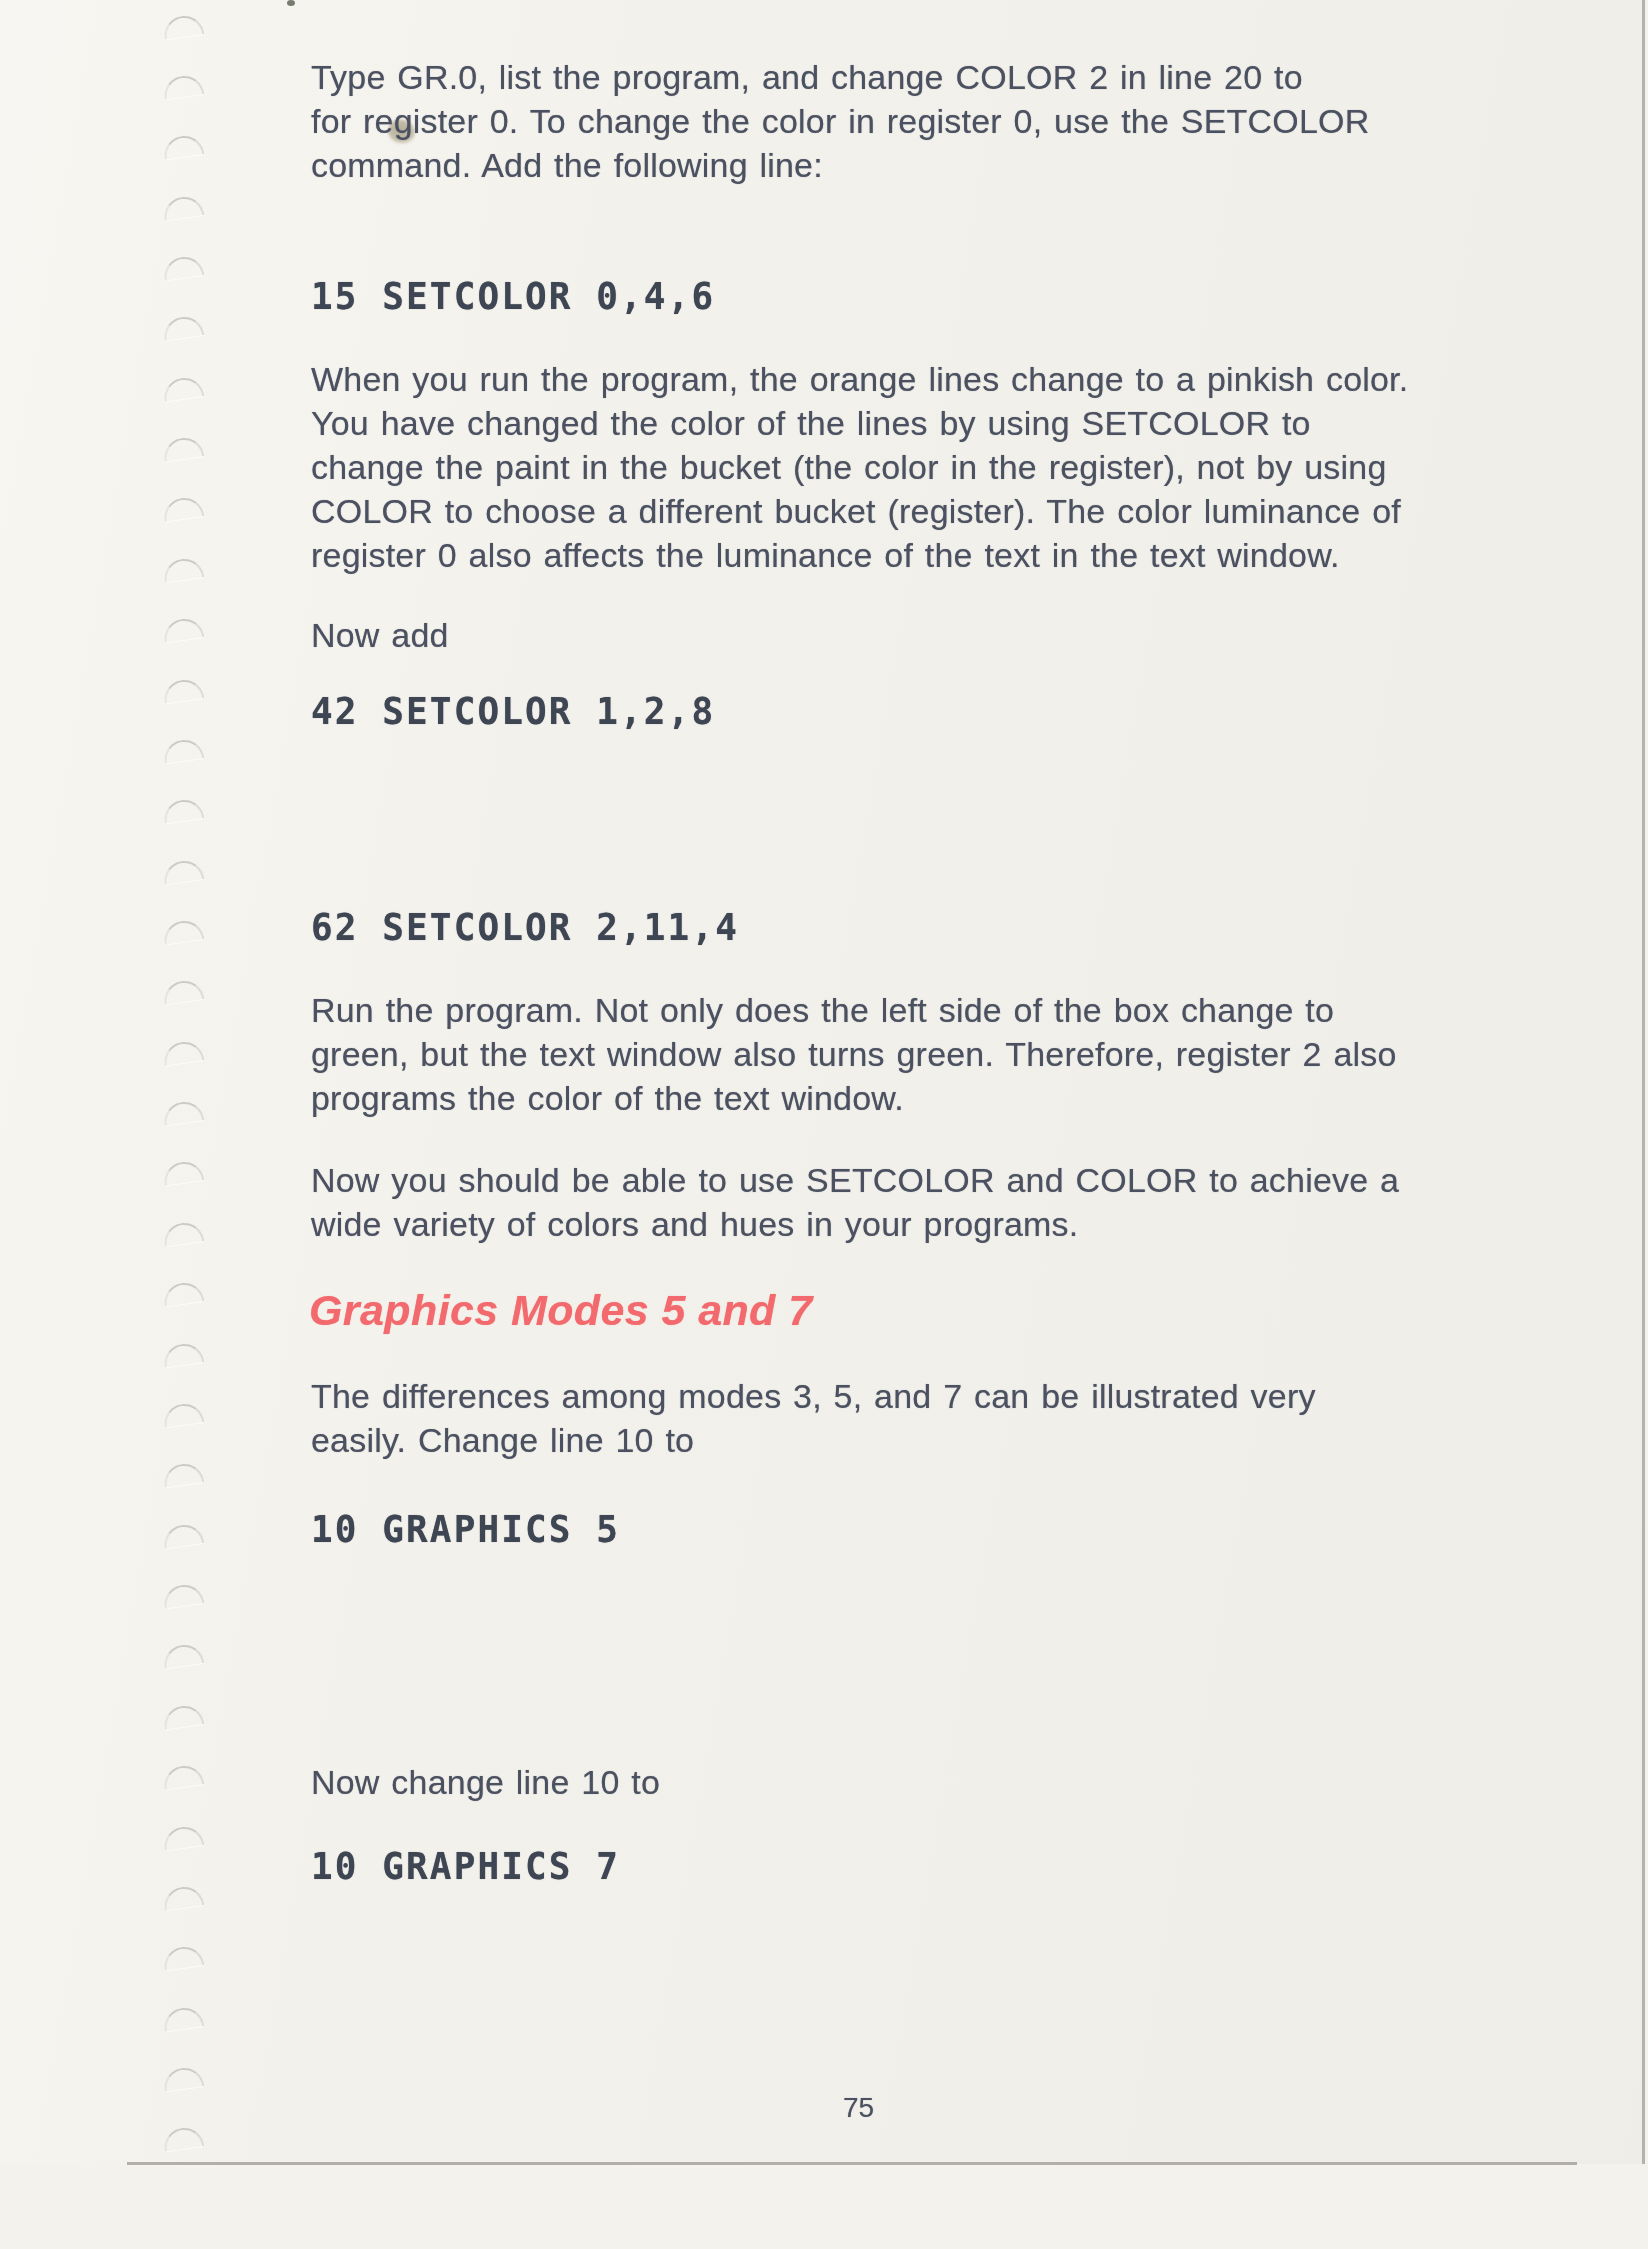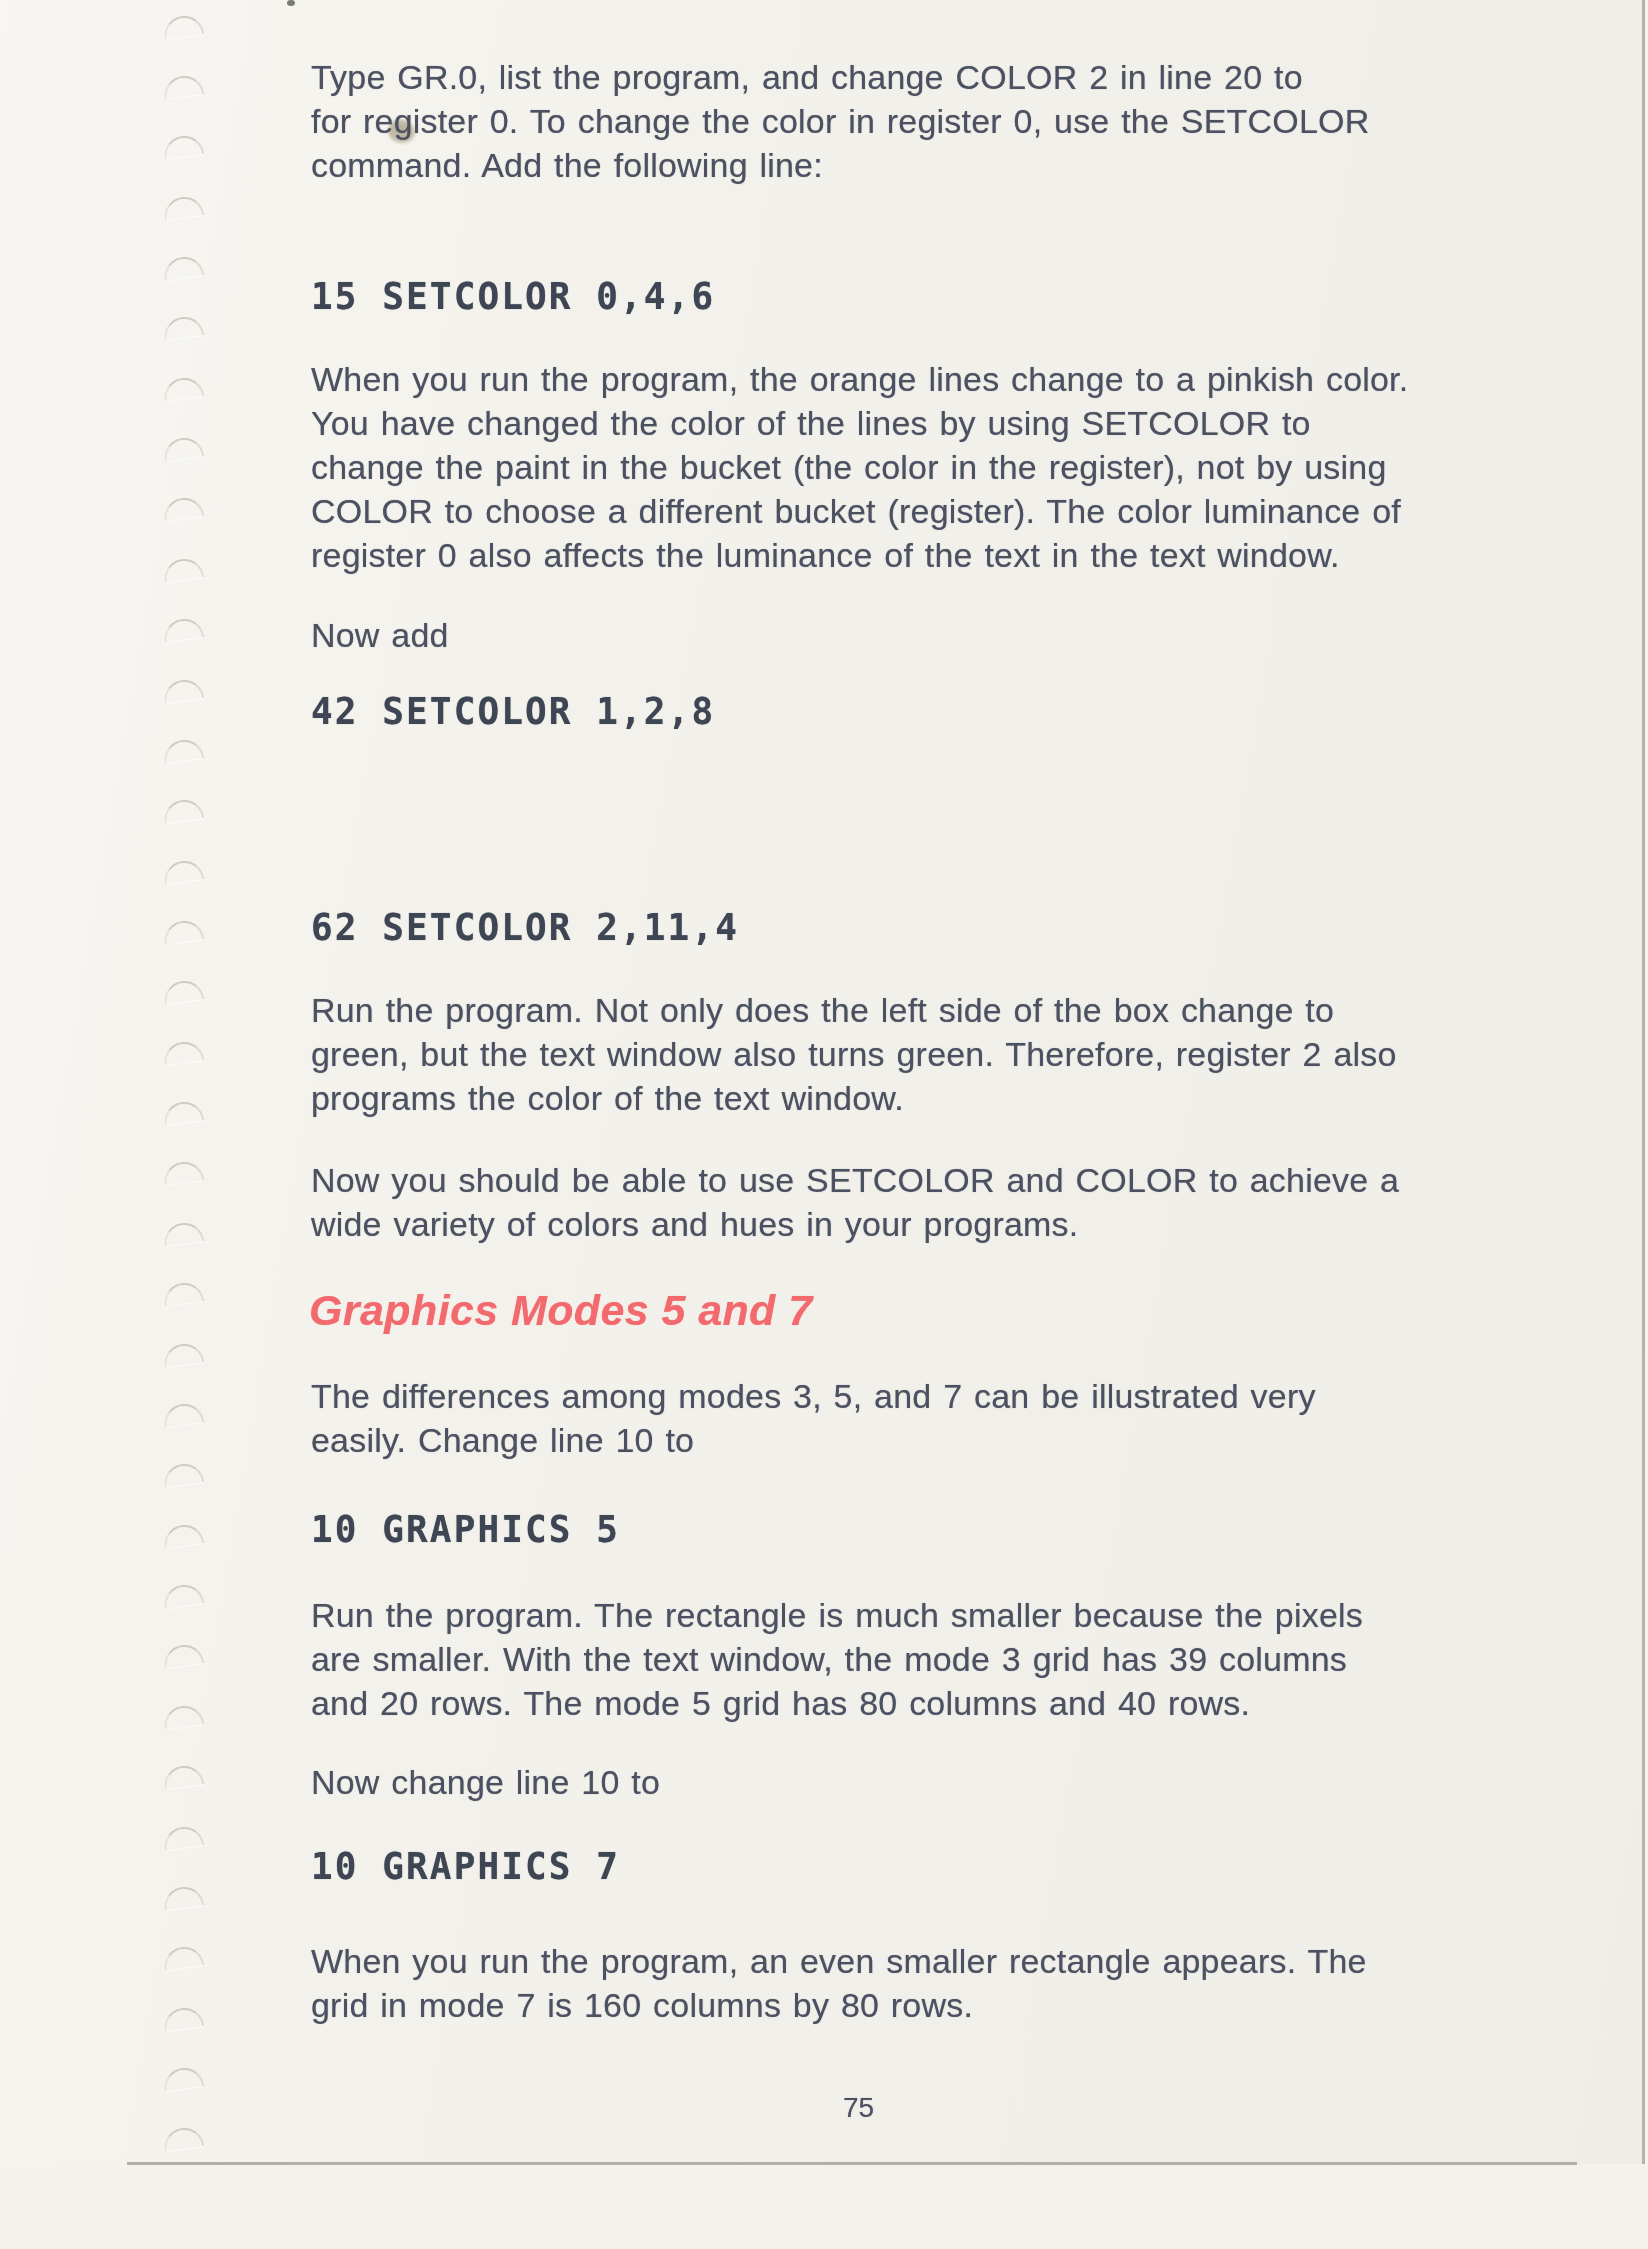--- a/index.html
+++ b/index.html
@@ -151,34 +151,25 @@
 
   <div class="heading" style="top: 1286px; color: rgb(243, 106, 110);">Graphics Modes 5 and 7</div>
 
   <div class="para" style="top:1374px">
     <div>The differences among modes 3, 5, and 7 can be illustrated very</div>
     <div>easily. Change line 10 to</div>
   </div>
 
   <div class="code" style="top:1510px">10 GRAPHICS 5</div>
 
-  <div class="para" style="top:1593px">
-    <div>Run the program. The rectangle is much smaller because the pixels</div>
-    <div>are smaller. With the text window, the mode 3 grid has 39 columns</div>
-    <div>and 20 rows. The mode 5 grid has 80 columns and 40 rows.</div>
-  </div>
 
   <div class="para" style="top:1760px">Now change line 10 to</div>
 
   <div class="code" style="top:1847px">10 GRAPHICS 7</div>
 
-  <div class="para" style="top:1939px">
-    <div>When you run the program, an even smaller rectangle appears. The</div>
-    <div>grid in mode 7 is 160 columns by 80 rows.</div>
-  </div>
 
   <div class="pagenum">75</div>
 
 </div>
 
 <div class="edge-right"></div>
 <div class="edge-bottom"></div>
 
 
 </body></html>

